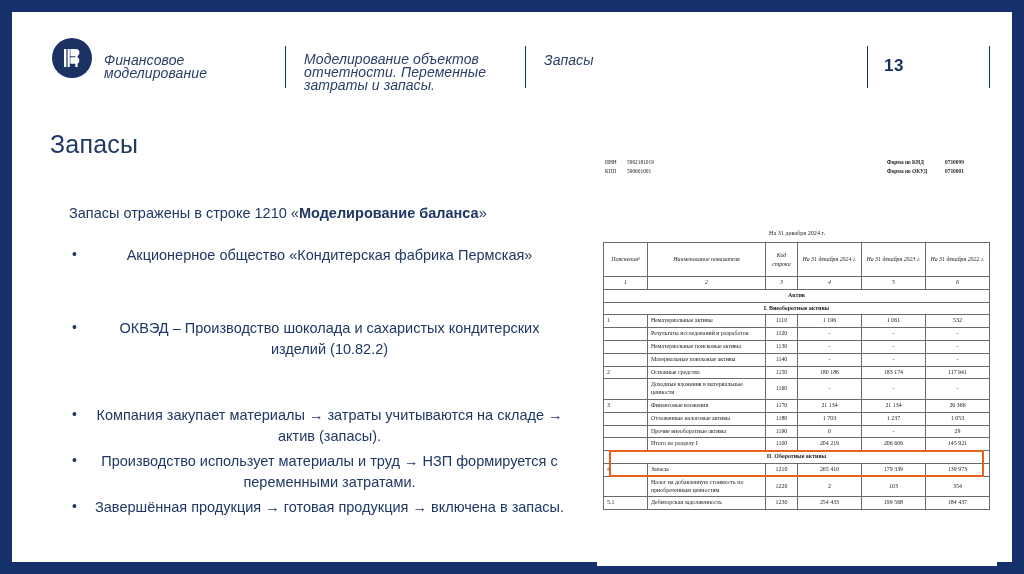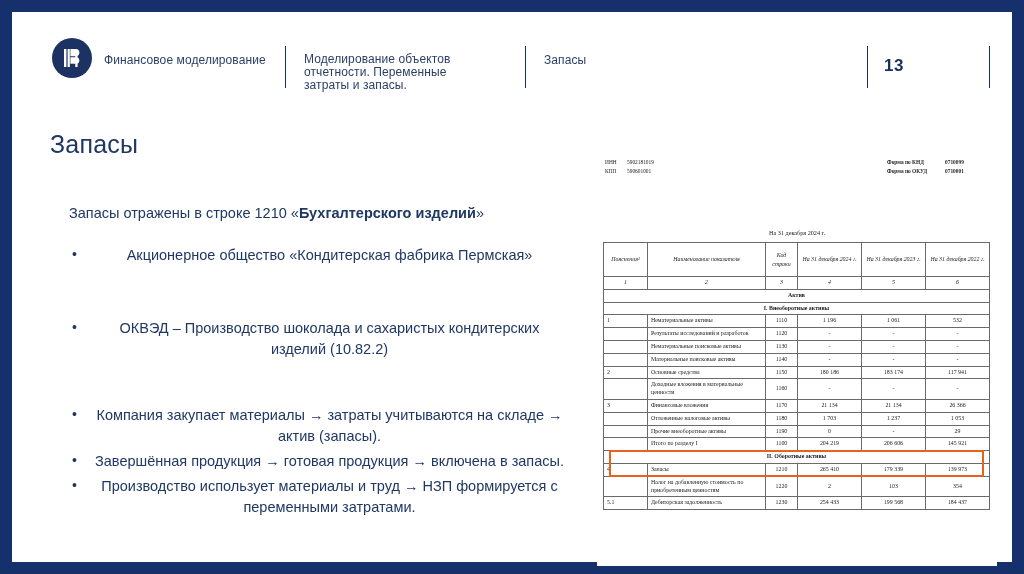--- a/index.html
+++ b/index.html
@@ -36,23 +36,24 @@
     background: #1b3263;
     display: flex;
     align-items: center;
     justify-content: center;
   }
   .logo svg { display: block; }
 
   .hdr-text {
     position: absolute;
     color: #2a3f66;
-    font-size: 12px;
+    font-size: 14px;
     line-height: 13px;
     letter-spacing: .1px;
+    font-style: italic;
   }
   #hdr-course { left: 92px; top: 42px; width: 180px; }
   #hdr-topic  { left: 292px; top: 41px; width: 190px; }
   #hdr-sub    { left: 532px; top: 42px; width: 150px; }
 
   .hdr-rule {
     position: absolute;
     top: 34px;
     width: 1px; height: 42px;
     background: #16305f;
@@ -231,35 +232,35 @@
       <div class="hdr-rule" id="rule2"></div>
       <div class="hdr-text" id="hdr-sub">Запасы</div>
       <div class="hdr-rule" id="rule3"></div>
       <div class="page-num">13</div>
       <div class="hdr-rule" id="rule4"></div>
     </div>
 
     <h1 class="title">Запасы</h1>
 
     <div class="lead">
-      <span>Запасы отражены в строке 1210 «</span><b>Бухгалтерского изделий</b><span>»</span>
+      <span>Запасы отражены в строке 1210 «</span><b>Моделирование баланса</b><span>»</span>
     </div>
 
     <div class="bullets" id="blk-a">
       <div class="bullet">Акционерное общество «Кондитерская фабрика Пермская»</div>
     </div>
     <div class="bullets" id="blk-b">
       <div class="bullet">ОКВЭД – Производство шоколада и сахаристых кондитерских изделий (10.82.2)</div>
     </div>
 
 
     <div class="bullets" id="blk-c">
       <div class="bullet">Компания закупает материалы → затраты учитываются на складе → актив (запасы).</div>
+      <div class="bullet">Производство использует материалы и труд → НЗП формируется с переменными затратами.</div>
       <div class="bullet">Завершённая продукция → готовая продукция → включена в запасы.</div>
-      <div class="bullet">Производство использует материалы и труд → НЗП формируется с переменными затратами.</div>
     </div>
 
     <div class="doc">
 
       <div class="doc-meta" id="meta-left">
         <div class="meta-row">
           <span class="k">ИНН</span>
           <span class="v">5902181019</span>
         </div>
         <div class="meta-row">

